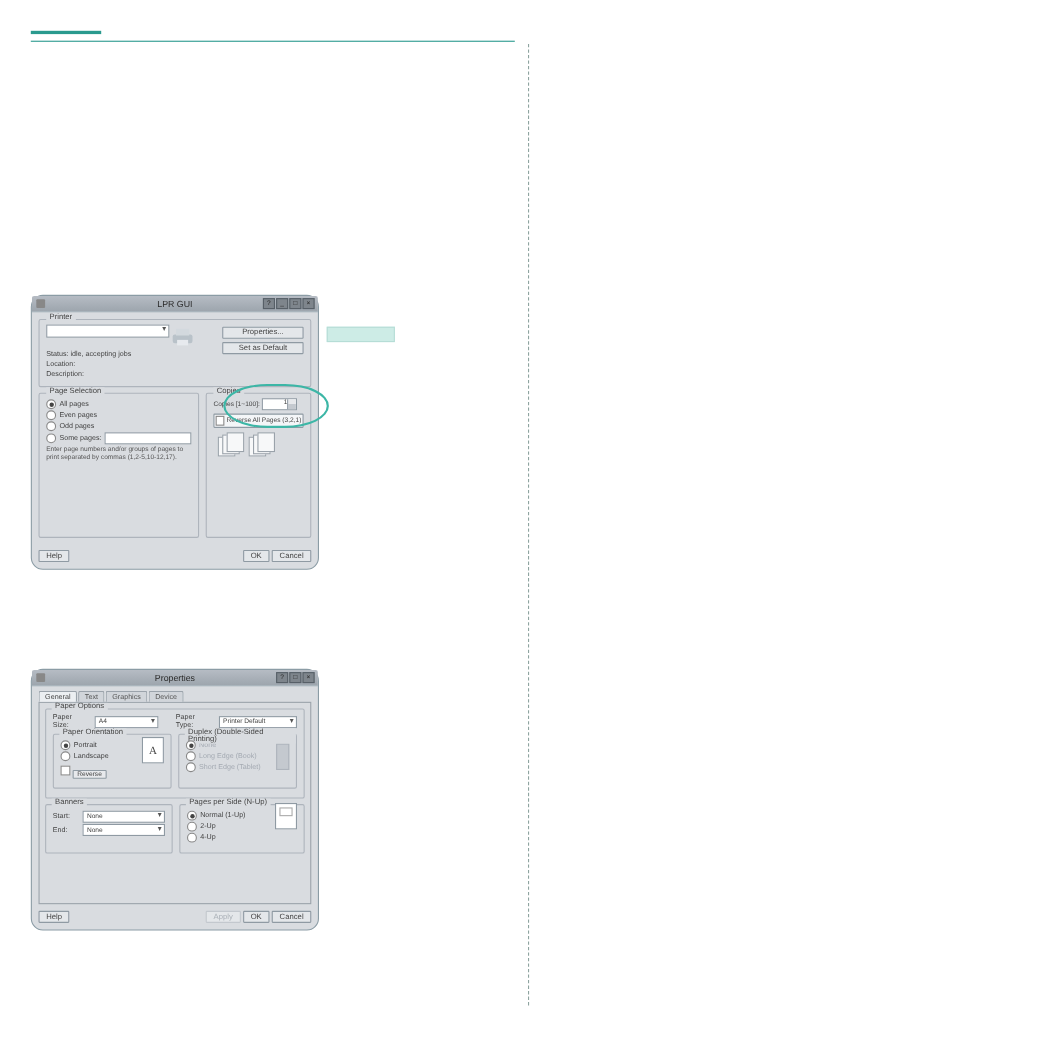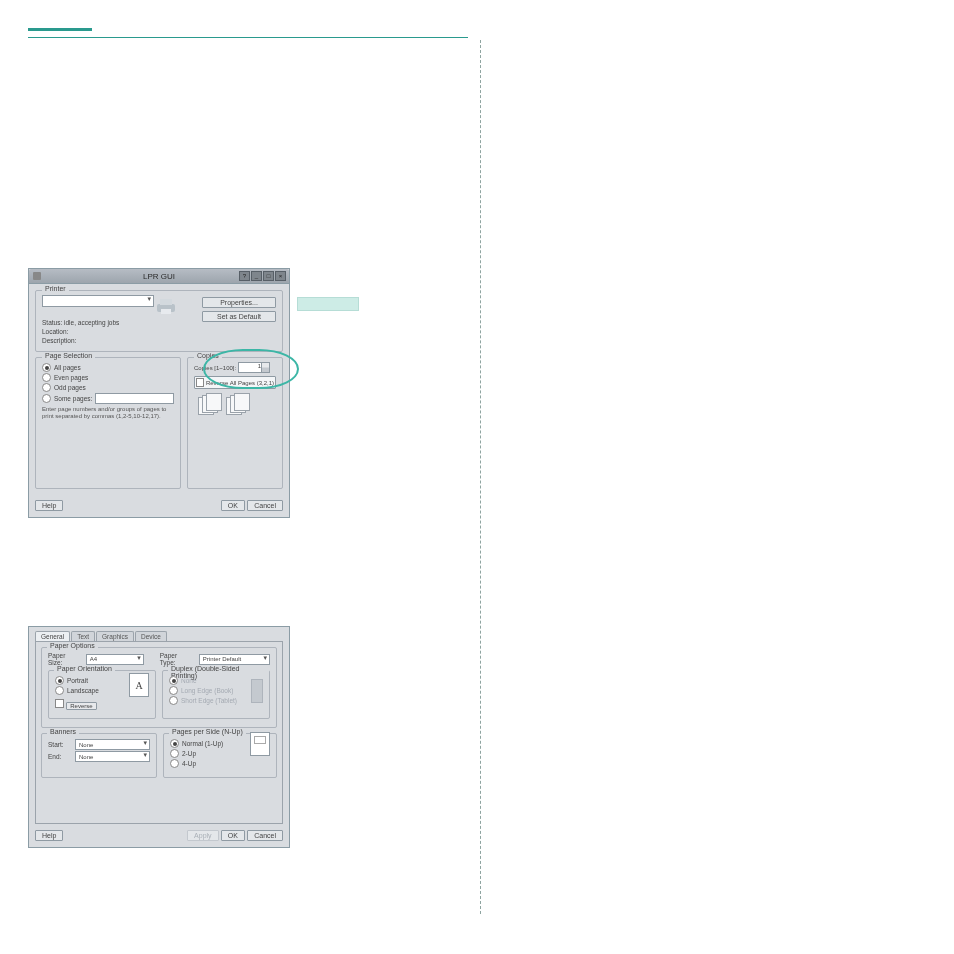--- a/index.html
+++ b/index.html
@@ -1,21 +1,21 @@
 <!DOCTYPE html>
 <html><head>
 <meta charset="utf-8">
 <style>
 html,body{margin:0;padding:0;background:#fff;font-family:Arial,Helvetica,sans-serif;font-size:11px;color:#333}
 .page{width:954px;height:954px;position:relative;box-sizing:border-box;padding:28px 32px 0 28px}
 .teal-accent{height:3px;width:64px;background:#2a9a8e;margin-bottom:6px}
 .teal-rule{border-top:1px solid #2a9a8e;width:440px;margin:0 0 12px 0}
 .col-divider{position:absolute;top:40px;bottom:40px;left:480px;border-left:1px dashed #8ea4a0}
 .col-left{width:430px;position:absolute;left:28px;top:68px}
-.dlg{border:1px solid #8b9ca5;background:#d9dce0;font-size:8px;color:#444;border-radius:0;width:260px;position:relative;margin-bottom:48px}
+.dlg{border:1px solid #8b9ca5;background:#d9dce0;font-size:8px;color:#444;border-radius:11px;width:260px;position:relative;margin-bottom:30px}
 .titlebar{background:linear-gradient(#b6bcc4,#9da5ad);height:14px;display:flex;align-items:center;justify-content:center;color:#2a2a2a;font-size:8px;position:relative;border-bottom:1px solid #8b9ca5;border-radius:2px 2px 0 0}
 .titlebar .title-icon{position:absolute;left:4px;width:8px;height:8px;background:#888;border-radius:1px}
 .titlebar .win-btns{position:absolute;right:3px;display:flex;gap:1px}
 .titlebar .win-btns span{display:inline-block;width:9px;height:8px;background:#7e858c;border:1px solid #575f67;font-size:6px;line-height:8px;text-align:center;color:#222}
 .dlg-inner{padding:6px}
 .gbox{border:1px solid #aeb4bc;border-radius:2px;padding:4px 6px 6px 6px;margin-bottom:5px;position:relative;background:#d9dce0}
 .gbox-label{position:absolute;top:-6px;left:6px;background:#d9dce0;padding:0 3px;font-size:7px;color:#444}
 .printer-row{display:flex;align-items:flex-start}
 .drop{border:1px solid #8f9aa3;background:#fff;height:10px;width:110px;position:relative}
 .drop:after{content:"▾";position:absolute;right:2px;top:-1px;font-size:7px;color:#555}
@@ -159,20 +159,29 @@
           <span class="btn">Cancel</span>
         </span>
       </div>
 
       <div class="highlight-oval"></div>
     </div>
 
     <div style="height:60px"></div>
 
     <div class="dlg dlg2">
+      <div class="titlebar">
+        <span class="title-icon"></span>
+        <span>Properties</span>
+        <div class="win-btns">
+          <span>?</span>
+          <span>□</span>
+          <span>×</span>
+        </div>
+      </div>
 
       <div class="tabs">
         <span class="tab">General</span>
         <span class="tab inactive">Text</span>
         <span class="tab inactive">Graphics</span>
         <span class="tab inactive">Device</span>
       </div>
 
       <div class="tab-panel">
         <div class="subg" style="margin-bottom:5px">

